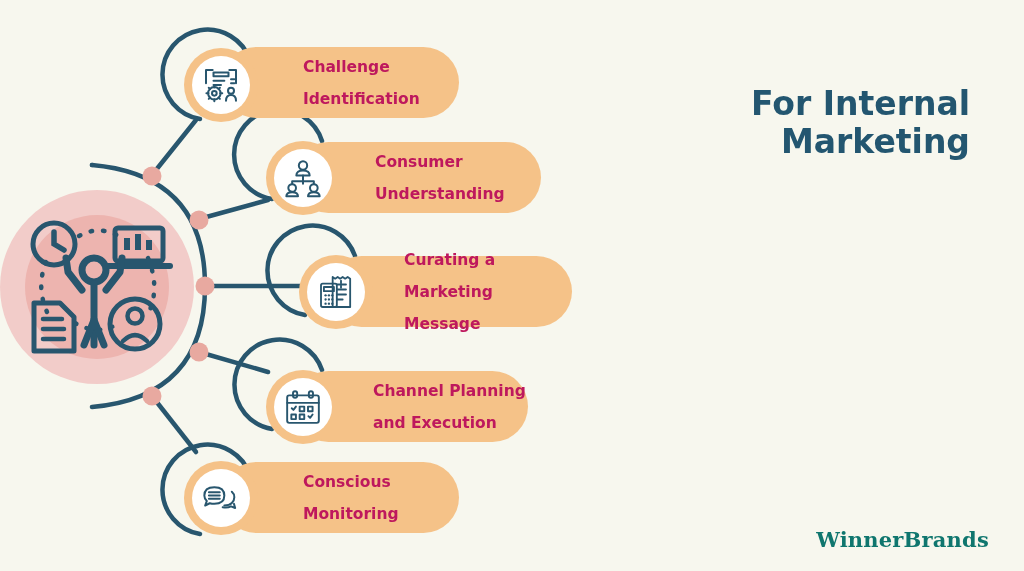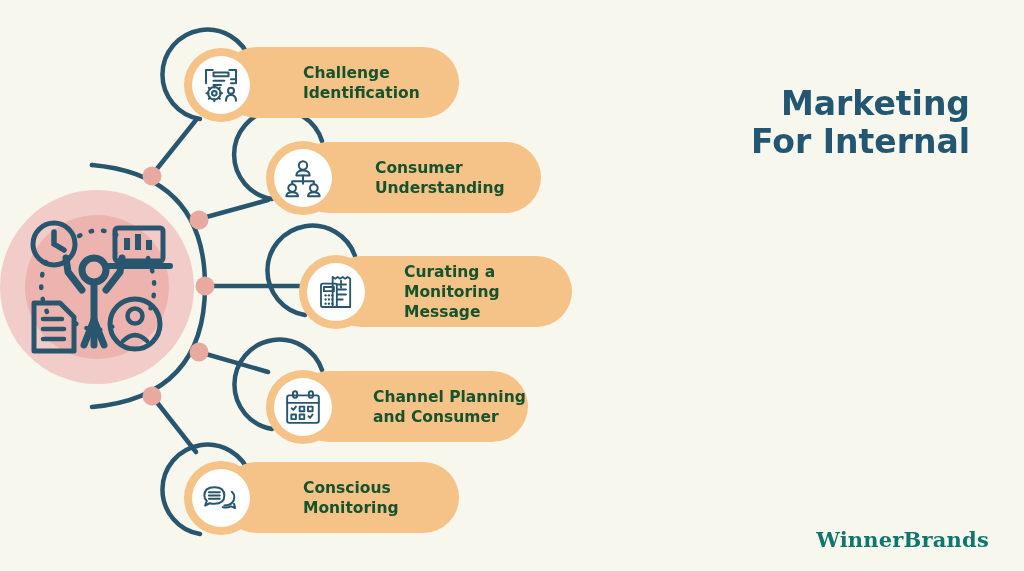--- a/index.html
+++ b/index.html
@@ -55,22 +55,22 @@
     border-radius:40px;
     height:71px;
     display:flex;
     align-items:center;
     box-sizing:border-box;
   }
   .pill-label{
     font-family:"DejaVu Sans", sans-serif;
     font-weight:bold;
     font-size:15.5px;
-    line-height:20px;
-    color:#14532d;
+    line-height:32px;
+    color:#be185d;
     white-space:pre-line;
   }
   .badge{
     position:absolute;
     width:74px;height:74px;
     border-radius:50%;
     background:#F5C288;
     display:flex;align-items:center;justify-content:center;
     box-sizing:border-box;
   }
@@ -162,22 +162,22 @@
       <path d="M 200 119 A 45 45 0 1 1 250 60"></path>
       <path d="M 272 199 A 45 45 0 1 1 322 141"></path>
       <path d="M 305 315 A 45 45 0 1 1 355 256"></path>
       <path d="M 272 429 A 45 45 0 1 1 322 370"></path>
       <path d="M 200 534 A 45 45 0 1 1 250 475"></path>
     </g>
   </svg>
 
   <div id="title-block">
     <div id="title-sub">
+      <div>For Internal</div>
       <div>Marketing</div>
-      <div>For Internal</div>
     </div>
   </div>
 
   <div id="logo">WinnerBrands</div>
 
   <div class="item">
     <div class="pill" style="left:221px;top:47px;width:238px;padding-left:82px;">
       <span class="pill-label">Challenge
 Identification</span>
     </div>
@@ -216,21 +216,21 @@
           <circle cx="37" cy="36" r="4.6"></circle>
           <path d="M30 46 Q30 41 37 41 Q44 41 44 46 Z"></path>
         </svg>
       </div>
     </div>
   </div>
 
   <div class="item">
     <div class="pill" style="left:326px;top:256px;width:246px;padding-left:78px;">
       <span class="pill-label">Curating a
-Monitoring Message</span>
+Marketing Message</span>
     </div>
     <div class="badge" style="left:299px;top:255px;">
       <div class="badge-inner">
         <svg width="40" height="40" viewBox="0 0 48 48" fill="none" stroke="#28566E" stroke-width="2.2" stroke-linecap="round" stroke-linejoin="round">
           <path d="M20 8 L20 6 L23 8 L26 6 L29 8 L32 6 L35 8 L38 6 L41 8 L41 42 L20 42 Z"></path>
           <path d="M25 15 L36 15 M25 21 L36 21 M25 27 L36 27 M25 33 L32 33"></path>
           <path d="M30 10.5 L30 13.5 M30 16.5 L30 19"></path>
           <rect x="6" y="14" width="19" height="28" rx="2"></rect>
           <rect x="9.5" y="18" width="12" height="5"></rect>
           <circle cx="11.5" cy="28" r="1.4" fill="#28566E" stroke="none"></circle>
@@ -243,21 +243,21 @@
           <circle cx="15.5" cy="38" r="1.4" fill="#28566E" stroke="none"></circle>
           <circle cx="19.5" cy="38" r="1.4" fill="#28566E" stroke="none"></circle>
         </svg>
       </div>
     </div>
   </div>
 
   <div class="item">
     <div class="pill" style="left:293px;top:371px;width:235px;padding-left:80px;">
       <span class="pill-label">Channel Planning
-and Consumer</span>
+and Execution</span>
     </div>
     <div class="badge" style="left:266px;top:370px;">
       <div class="badge-inner">
         <svg width="40" height="40" viewBox="0 0 48 48" fill="none" stroke="#28566E" stroke-width="2.3" stroke-linecap="round" stroke-linejoin="round">
           <rect x="5" y="10" width="38" height="33" rx="2.5"></rect>
           <path d="M5 19 L43 19"></path>
           <rect x="12" y="5" width="5" height="8" rx="2.5"></rect>
           <rect x="31" y="5" width="5" height="8" rx="2.5"></rect>
           <path d="M10.5 25.5 L12.5 27.5 L15.5 23.5"></path>
           <rect x="20" y="23.5" width="5.5" height="5.5"></rect>

